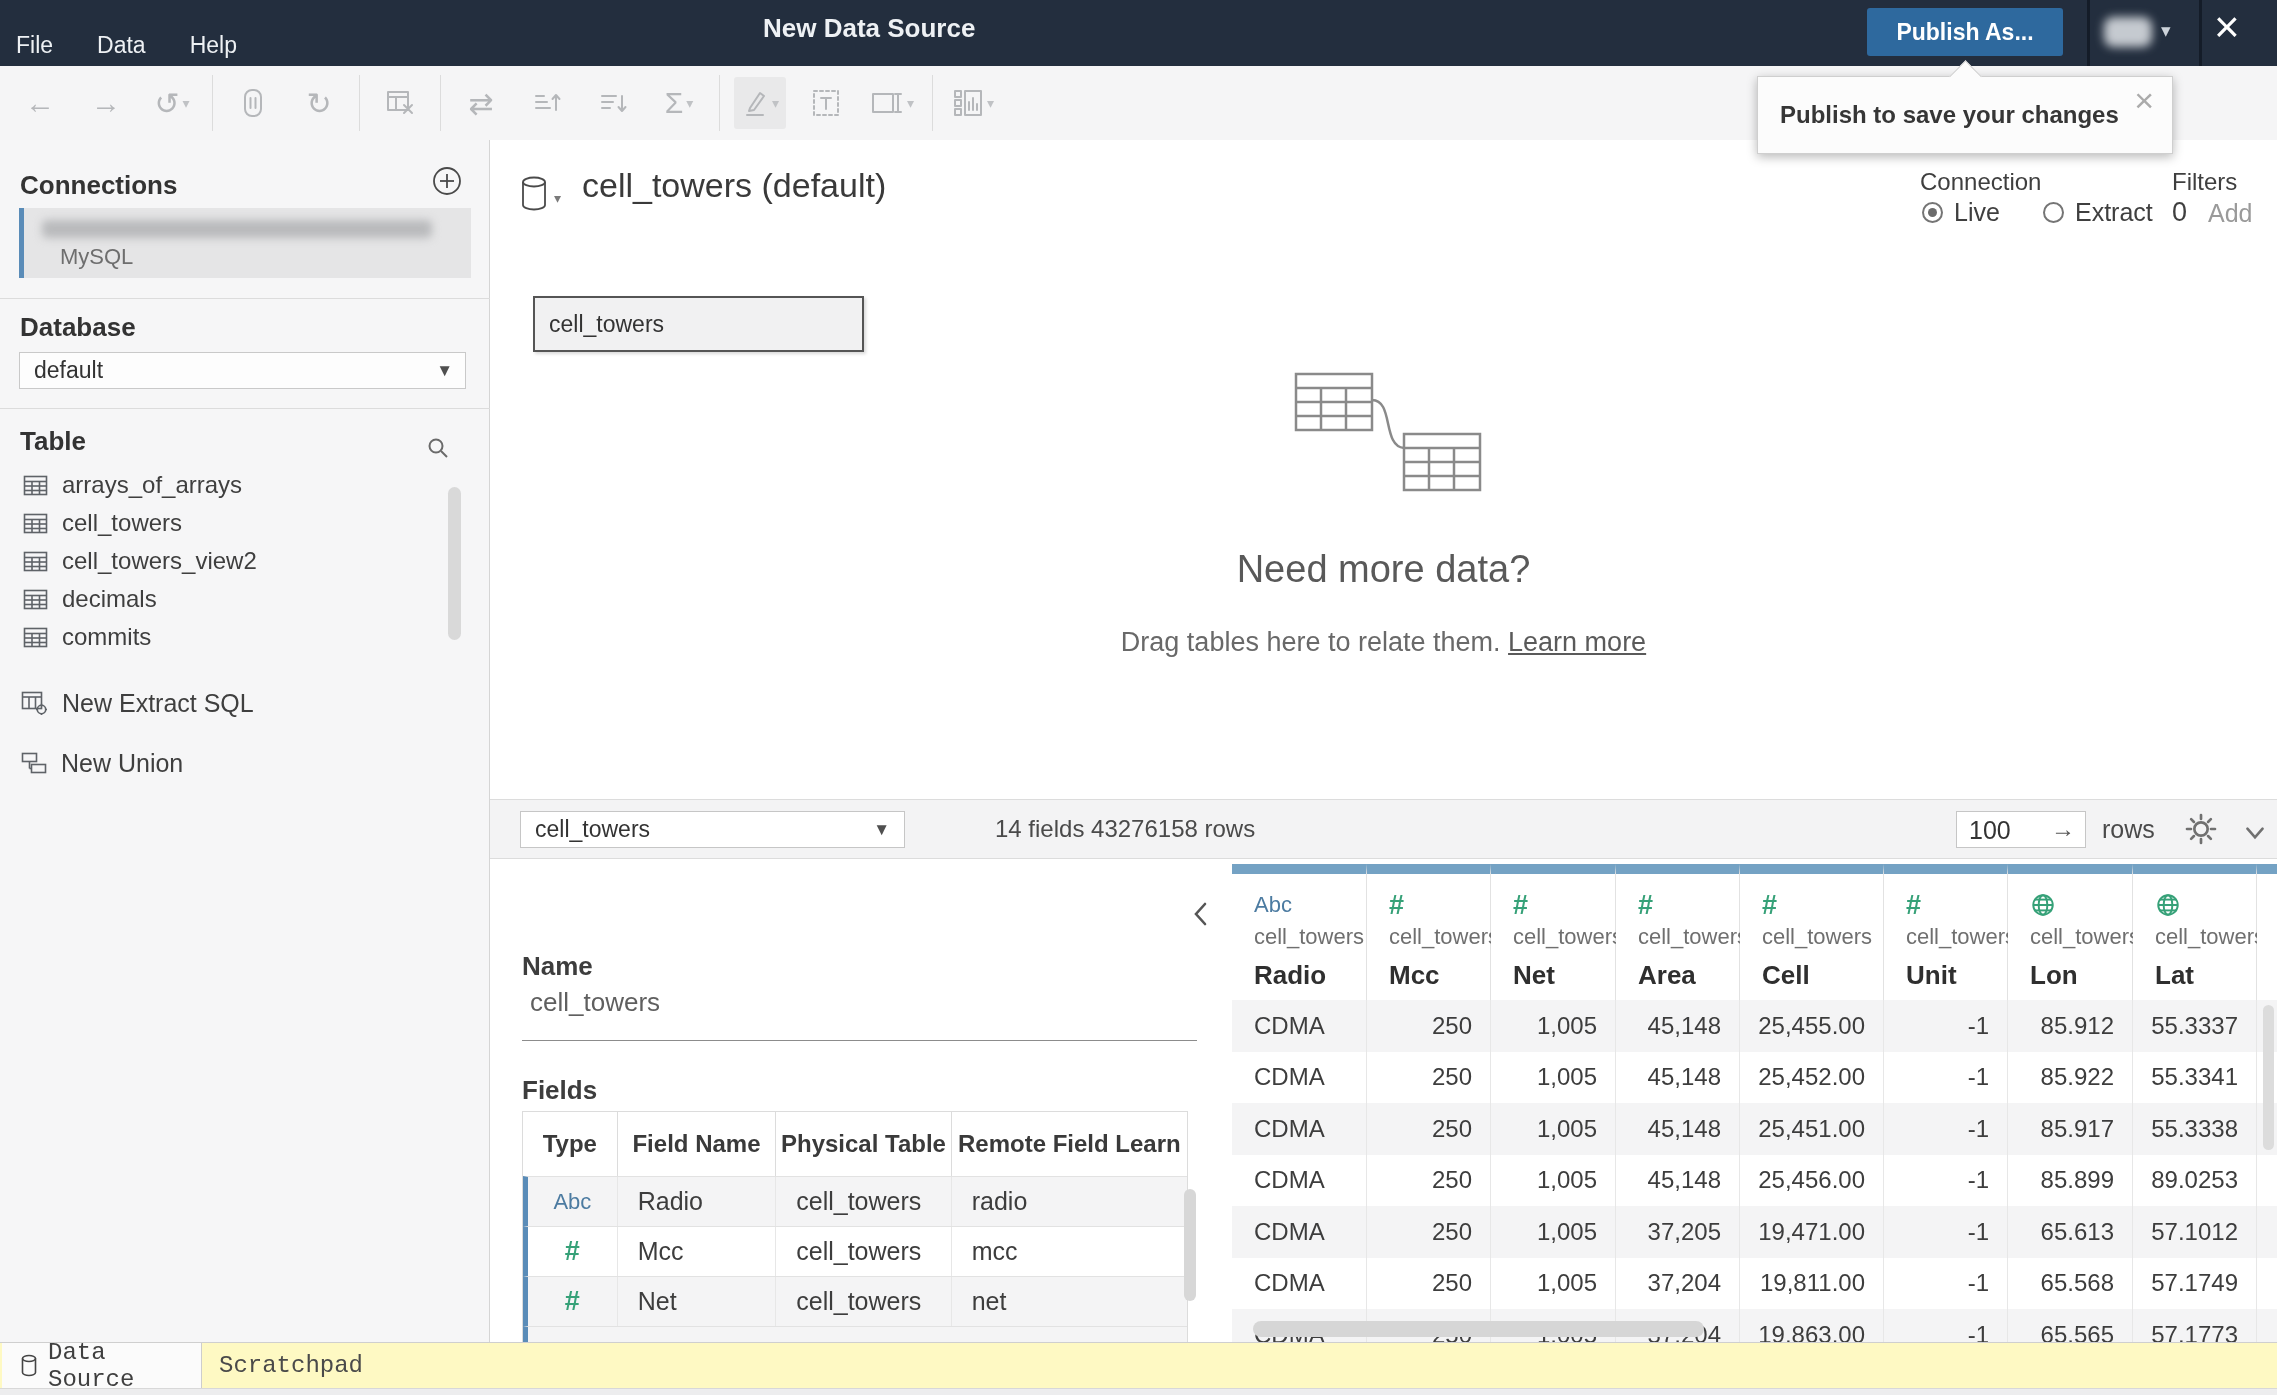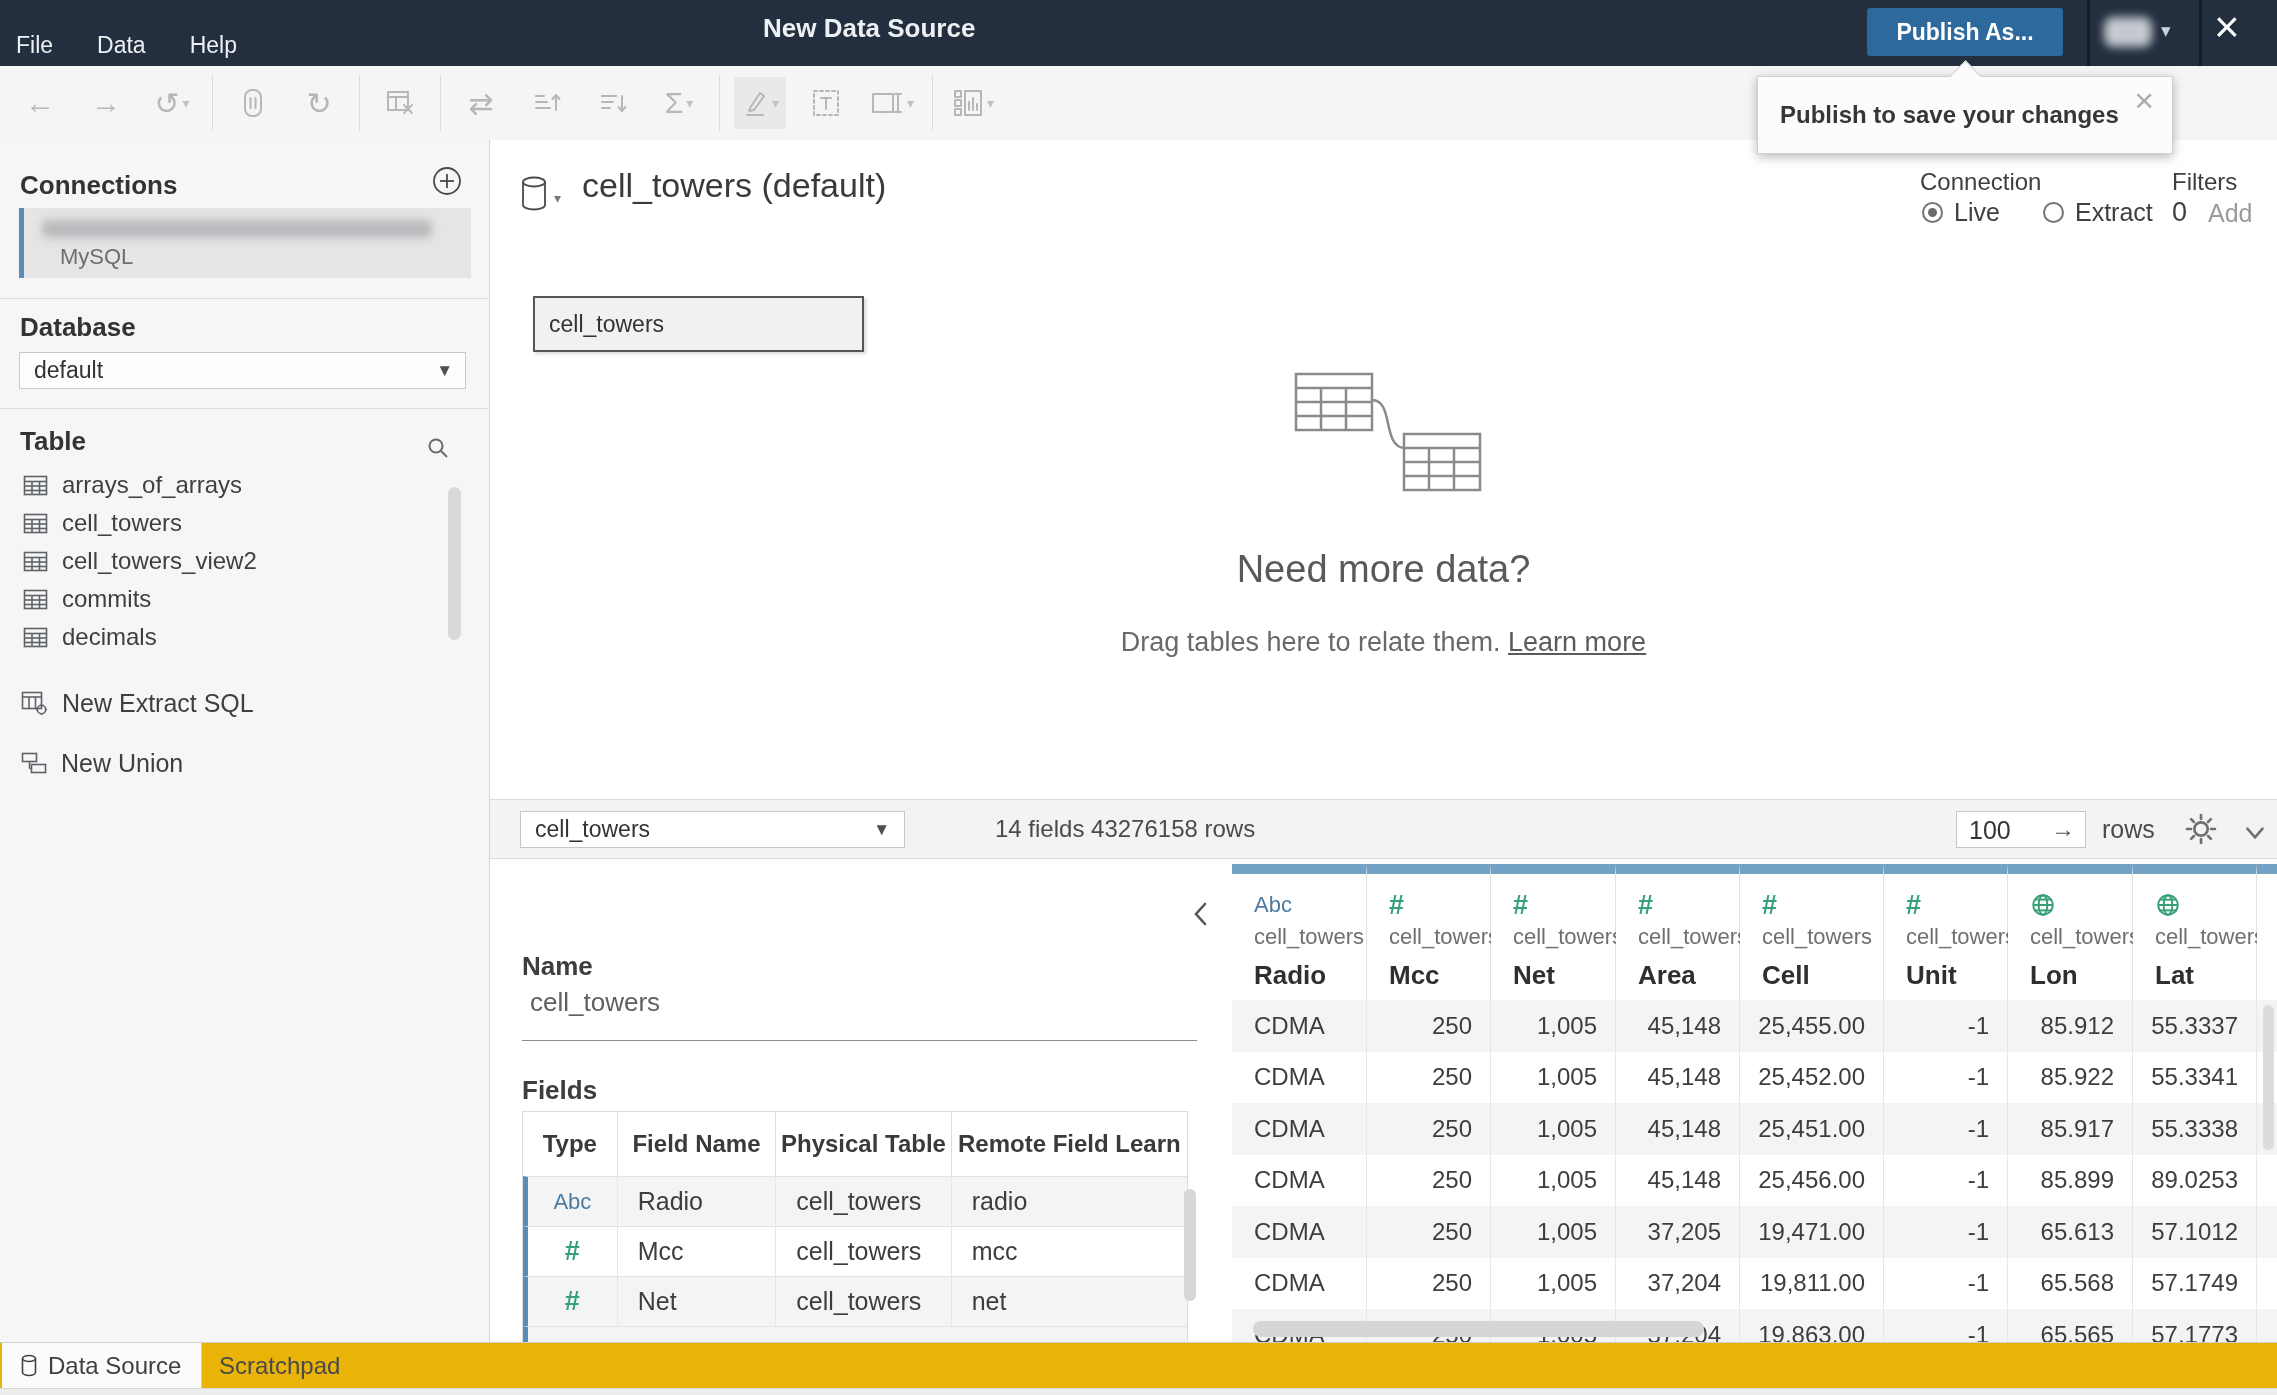--- a/index.html
+++ b/index.html
@@ -142,21 +142,21 @@
   .g-row{display:flex;height:51.5px;}
   .g-row.odd .g-cell{background:#f4f4f5;}
   .g-cell{display:flex;align-items:center;font-size:24px;color:#3d3d3d;border-right:1px solid #e7e7e7;
     box-sizing:border-box;}
   .g-cell.left{justify-content:flex-start;padding-left:22px;}
   .g-cell.right{justify-content:flex-end;padding-right:18px;}
   #grid-vscroll{left:1031px;top:146px;width:11px;height:145px;background:#dcdcdc;border-radius:6px;z-index:5;}
   #grid-hscroll{left:21px;top:462px;width:451px;height:16px;background:#d6d6d6;border-radius:8px;z-index:5;}
 
   
-  #statusbar{left:0;top:1342px;width:2277px;height:46px;background:#eab308;border-top:1px solid #cfcfcf;box-sizing:border-box;}
+  #statusbar{left:0;top:1342px;width:2277px;height:46px;background:#fef9c3;border-top:1px solid #cfcfcf;box-sizing:border-box;font-family:Liberation Mono, monospace;}
   #tab-datasource{position:absolute;left:2px;top:0;width:200px;height:45px;background:#fbfbfb;
     border-right:1px solid #cdcdcd;box-sizing:border-box;display:flex;align-items:center;}
   #tab-datasource .t-icon{margin-left:18px;}
   #tab-datasource .t-label{margin-left:10px;font-size:24px;color:#3f3f3f;}
   #tab-scratchpad{position:absolute;left:203px;top:0;width:263px;height:45px;display:flex;align-items:center;}
   #tab-scratchpad .t-label{margin-left:16px;font-size:24px;color:#4a4a4a;}
   #bottomstrip{left:0;top:1388px;width:2277px;height:7px;background:#ededee;border-top:1px solid #d8d8d8;box-sizing:border-box;}
 </style>
 </head>
 <body>
@@ -332,34 +332,34 @@
         <span class="t-icon">
           <svg width="25" height="21" viewBox="0 0 25 21" fill="none" stroke="#5f6368" stroke-width="1.6">
             <rect x="1.5" y="1.5" width="22" height="18"></rect>
             <line x1="1.5" y1="6.5" x2="23.5" y2="6.5"></line>
             <line x1="9" y1="6.5" x2="9" y2="19.5"></line>
             <line x1="16.5" y1="6.5" x2="16.5" y2="19.5"></line>
             <line x1="1.5" y1="11" x2="23.5" y2="11"></line>
             <line x1="1.5" y1="15.5" x2="23.5" y2="15.5"></line>
           </svg>
         </span>
-        <span class="t-label">commits</span>
+        <span class="t-label">decimals</span>
       </div>
       <div class="tbl-item">
         <span class="t-icon">
           <svg width="25" height="21" viewBox="0 0 25 21" fill="none" stroke="#5f6368" stroke-width="1.6">
             <rect x="1.5" y="1.5" width="22" height="18"></rect>
             <line x1="1.5" y1="6.5" x2="23.5" y2="6.5"></line>
             <line x1="9" y1="6.5" x2="9" y2="19.5"></line>
             <line x1="16.5" y1="6.5" x2="16.5" y2="19.5"></line>
             <line x1="1.5" y1="11" x2="23.5" y2="11"></line>
             <line x1="1.5" y1="15.5" x2="23.5" y2="15.5"></line>
           </svg>
         </span>
-        <span class="t-label">decimals</span>
+        <span class="t-label">commits</span>
       </div>
     </div>
   <div id="side-scrollthumb" class="abs"></div>
 <div class="side-action" style="top: 545px;">
       <span class="t-icon">
         <svg width="27" height="24" viewBox="0 0 27 24" fill="none" stroke="#5f6368" stroke-width="1.6">
           <rect x="1.5" y="1.5" width="19" height="16"></rect>
           <line x1="1.5" y1="6" x2="20.5" y2="6"></line>
           <line x1="8" y1="6" x2="8" y2="17.5"></line>
           <line x1="14.5" y1="6" x2="14.5" y2="17.5"></line>

